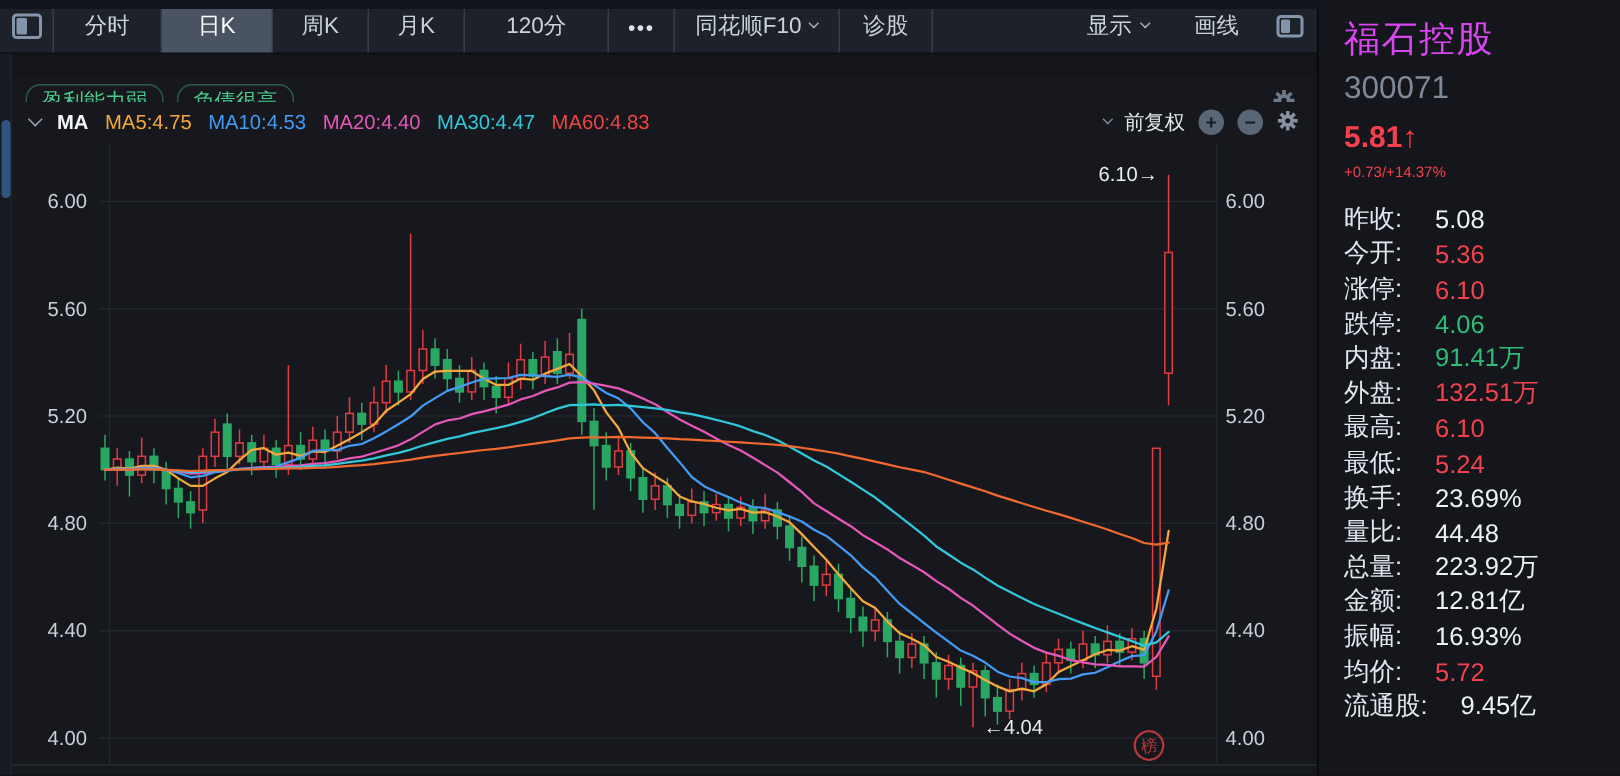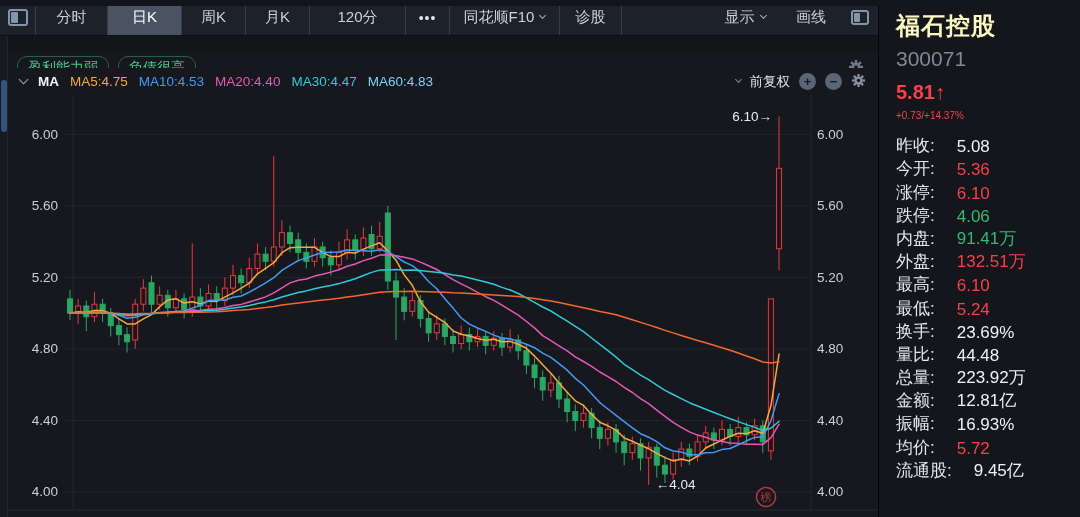--- a/index.html
+++ b/index.html
@@ -45,21 +45,21 @@
   .tick { fill:#cad0d8; font-size:13.5px; }
   .anno { fill:#e8ebf0; font-size:13.5px; }
 
   
   .leftstrip { position:absolute; left:0; top:36px; width:8px; height:481px; background:#171a20; border-right:1px solid #20242b; }
   .leftstrip .blue { position:absolute; left:1px; top:44px; width:6px; height:52px; background:#315580; border-radius:3px; }
 
   
   .qpanel { position:absolute; left:878px; top:0; width:202px; height:517px; background:#14161b;
             border-left:1px solid #04060a; padding:10px 0 0 17px; }
-  .q-name { font-size:24px; font-weight:700; color:#fef9c3; letter-spacing:1px; }
+  .q-name { font-size:24px; font-weight:400; color:#d946ef; letter-spacing:1px; }
   .q-code { font-size:21px; color:#7f8997; margin-top:5px; }
   .q-price { font-size:20px; font-weight:700; color:#f5414e; margin-top:10px; }
   .q-change { font-size:10px; color:#f5414e; margin-top:6px; }
   .q-watch { margin-top:11px; display:inline-block; background:#1e82f2; color:#fff; font-size:14px;
              padding:4px 13px; border-radius:4px; cursor:pointer; }
   .q-stats { margin-top:13px; }
   .q-row { display:flex; align-items:flex-end; height:23.2px; font-size:17px; }
   .q-label { color:#e2e7ee; }
   .q-val { margin-left:22px; }
   .v-white { color:#eef1f5; } .v-red { color:#f5414e; } .v-green { color:#2dbd77; }
@@ -138,21 +138,21 @@
   </div>
 
   <div class="mabar">
     <span class="chev" style="color:#9aa3b2"></span>
     <span class="grp">MA</span>
     <span id="ma-items" style="display:flex;gap:11px">
         <span style="color: rgb(245, 169, 60);">MA5:4.75</span>
         <span style="color: rgb(66, 155, 245);">MA10:4.53</span>
         <span style="color: rgb(230, 87, 186);">MA20:4.40</span>
         <span style="color: rgb(49, 200, 220);">MA30:4.47</span>
-        <span style="color: #7dd3fc;">MA60:4.83</span>
+        <span style="color: #ef4444;">MA60:4.83</span>
       </span>
     <span class="mabar-right">
       <span class="chev small" style="color:#9aa3b2"></span>
       <span>前复权</span>
       <span class="circ-btn">+</span>
       <span class="circ-btn">−</span>
       <span id="ma-gear"><svg width="15" height="15" viewBox="0 0 16 16" class="gear-svg">
             <line x1="12" y1="8" x2="15" y2="8" stroke="#8892a2" stroke-width="2.4"></line>
             <line x1="10.82842712474619" y1="10.82842712474619" x2="12.949747468305834" y2="12.949747468305832" stroke="#8892a2" stroke-width="2.4"></line>
             <line x1="8" y1="12" x2="8" y2="15" stroke="#8892a2" stroke-width="2.4"></line>

